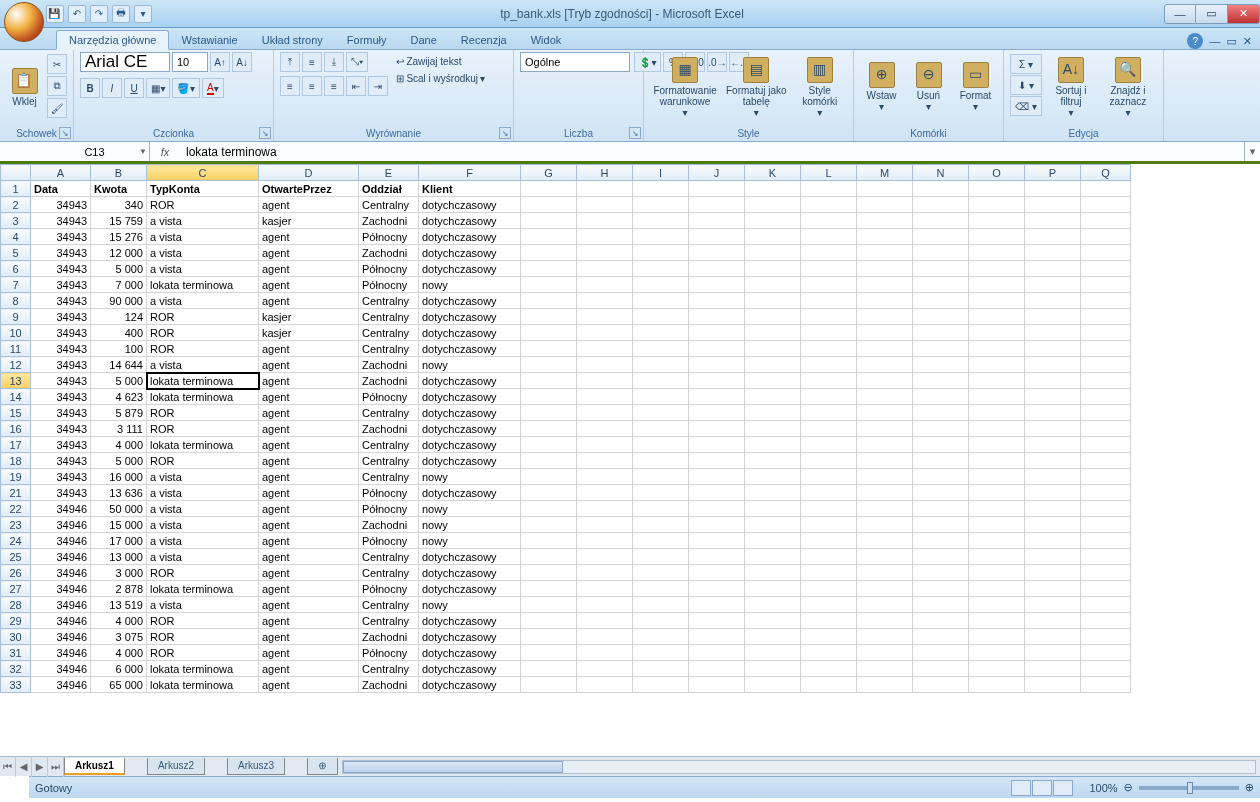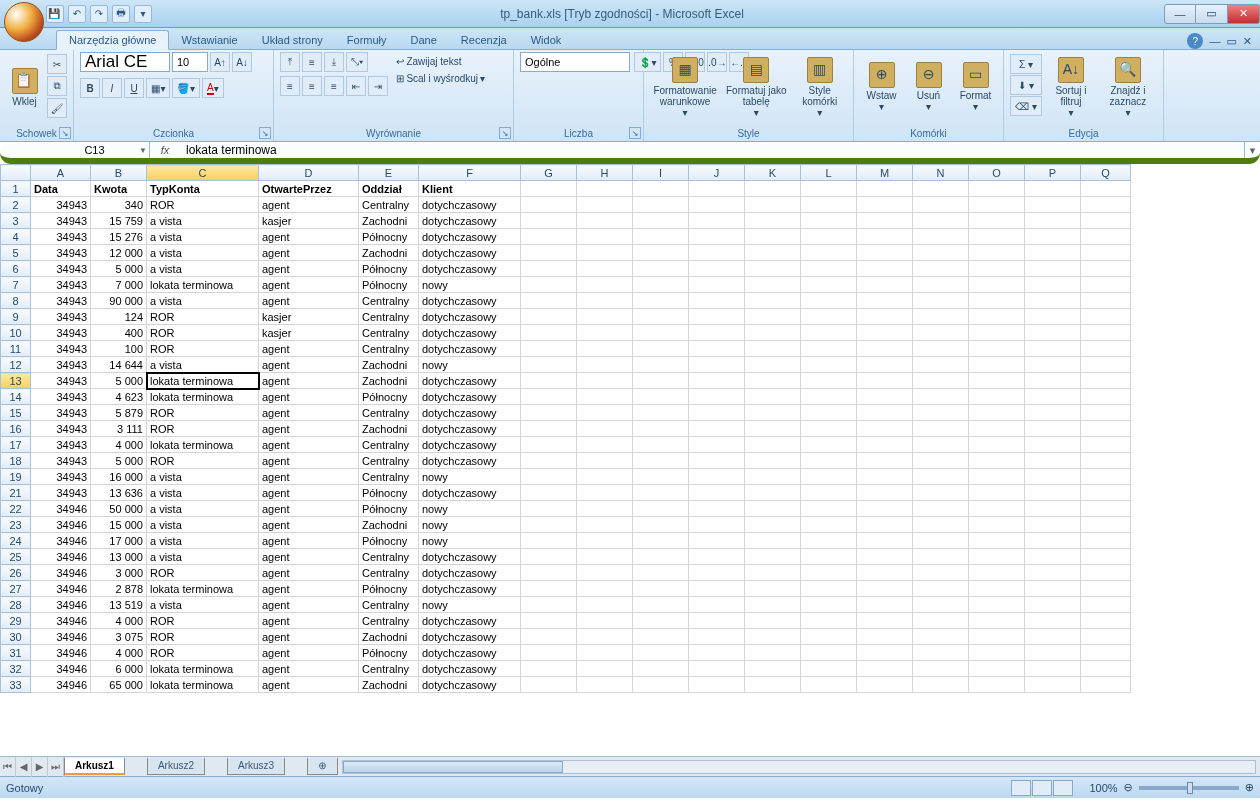--- a/index.html
+++ b/index.html
@@ -34,21 +34,21 @@
 .big-btn .ic{width:26px;height:26px;margin-bottom:2px;background:#d0b060;border:1px solid #a08040;border-radius:2px;display:flex;align-items:center;justify-content:center;font-size:14px;}
 .font-row{display:flex;gap:2px;margin-bottom:2px;}
 .font-name{width:90px;height:20px;border:1px solid #8aa8c8;background:#fff;font-size:17px;padding:0 4px;}
 .font-size{width:36px;height:20px;border:1px solid #8aa8c8;background:#fff;font-size:11px;padding:0 4px;}
 .smbtn{width:20px;height:20px;border:1px solid #b0c8e0;background:#e0ecf8;display:flex;align-items:center;justify-content:center;font-size:10px;color:#2a4a6a;cursor:pointer;}
 .smbtn.wide{width:auto;padding:0 4px;}
 .launcher{position:absolute;right:2px;bottom:2px;width:12px;height:12px;border:1px solid #8aa8c8;font-size:8px;display:flex;align-items:center;justify-content:center;color:#3a6a9a;cursor:pointer;}
 .num-format{width:110px;height:20px;border:1px solid #8aa8c8;background:#fff;font-size:11px;padding:0 4px;}
 
 
-.fbar{height:22px;border-bottom:6px solid #4d7c0f;display:flex;align-items:center;background:#fafdff;border-radius:11px;}
+.fbar{height:22px;border-bottom:3px solid #4d7c0f;display:flex;align-items:center;background:#fafdff;}
 .namebox{width:110px;height:100%;border-right:1px solid #a0b8d0;display:flex;align-items:center;justify-content:center;font-size:11px;position:relative;margin-left:40px;}
 .namebox .dd{position:absolute;right:2px;font-size:8px;color:#666;}
 .fb-btns{display:flex;gap:2px;padding:0 6px;}
 .fb-btn{width:18px;height:18px;display:flex;align-items:center;justify-content:center;color:#666;font-style:italic;}
 .fx{font-style:italic;color:#555;}
 .fcell{flex:1;padding-left:6px;font-size:12px;}
 .fbar-expand{width:16px;text-align:center;color:#666;border-left:1px solid #a0b8d0;height:100%;display:flex;align-items:center;justify-content:center;}
 
 
 .grid-area{height:592px;overflow:hidden;position:relative;background:#fff;}
@@ -67,21 +67,21 @@
 .tabsbar{height:20px;background:#e0e8f0;border-top:1px solid #a0b8d0;display:flex;align-items:center;font-size:10px;}
 .nav-arrows{display:flex;border-right:1px solid #a0b8d0;}
 .nav-arrows div{width:16px;height:20px;display:flex;align-items:center;justify-content:center;color:#666;border-right:1px solid #c0c8d0;cursor:pointer;}
 .sheet-tab{padding:2px 10px;background:#fff;border:1px solid #888;border-top:none;margin-left:-1px;cursor:pointer;}
 .sheet-tab.active{background:#fff;font-weight:bold;border-bottom:2px solid #f0a020;}
 .sheet-tab.inactive{background:#d8e4f0;color:#3a5a7a;margin-left:22px;}
 .hscroll{flex:1;margin:0 4px;height:14px;background:#e8eef6;border:1px solid #b0c0d0;position:relative;}
 .hscroll .thumb{position:absolute;left:0;width:220px;height:100%;background:linear-gradient(#dce8f6,#bcd4ec);border:1px solid #8aa8c8;}
 
 
-.status{height:22px;background:linear-gradient(#d4e6f8,#bcd8f0);border-top:1px solid #8aadce;display:flex;align-items:center;font-size:11px;color:#2a4a6a;padding:0 6px;}
+.status{height:22px;background:linear-gradient(#d4e6f8,#bcd8f0);border-top:1px solid #8aadce;display:flex;align-items:center;font-size:11px;color:#2a4a6a;padding:0 6px;margin-left:29px;}
 .status .zoom-area{margin-left:auto;display:flex;align-items:center;gap:6px;}
 .view-btns{display:flex;gap:1px;margin-right:10px;}
 .view-btns div{width:20px;height:16px;border:1px solid #8aa8c8;background:#e0ecf8;}
 .zslider{width:100px;height:4px;background:#8aa8c8;position:relative;}
 .zslider .zthumb{position:absolute;left:48px;top:-4px;width:6px;height:12px;background:#d0e0f0;border:1px solid #6a8aac;}
 </style>
 </head>
 <body>
 
 <div class="titlebar">

